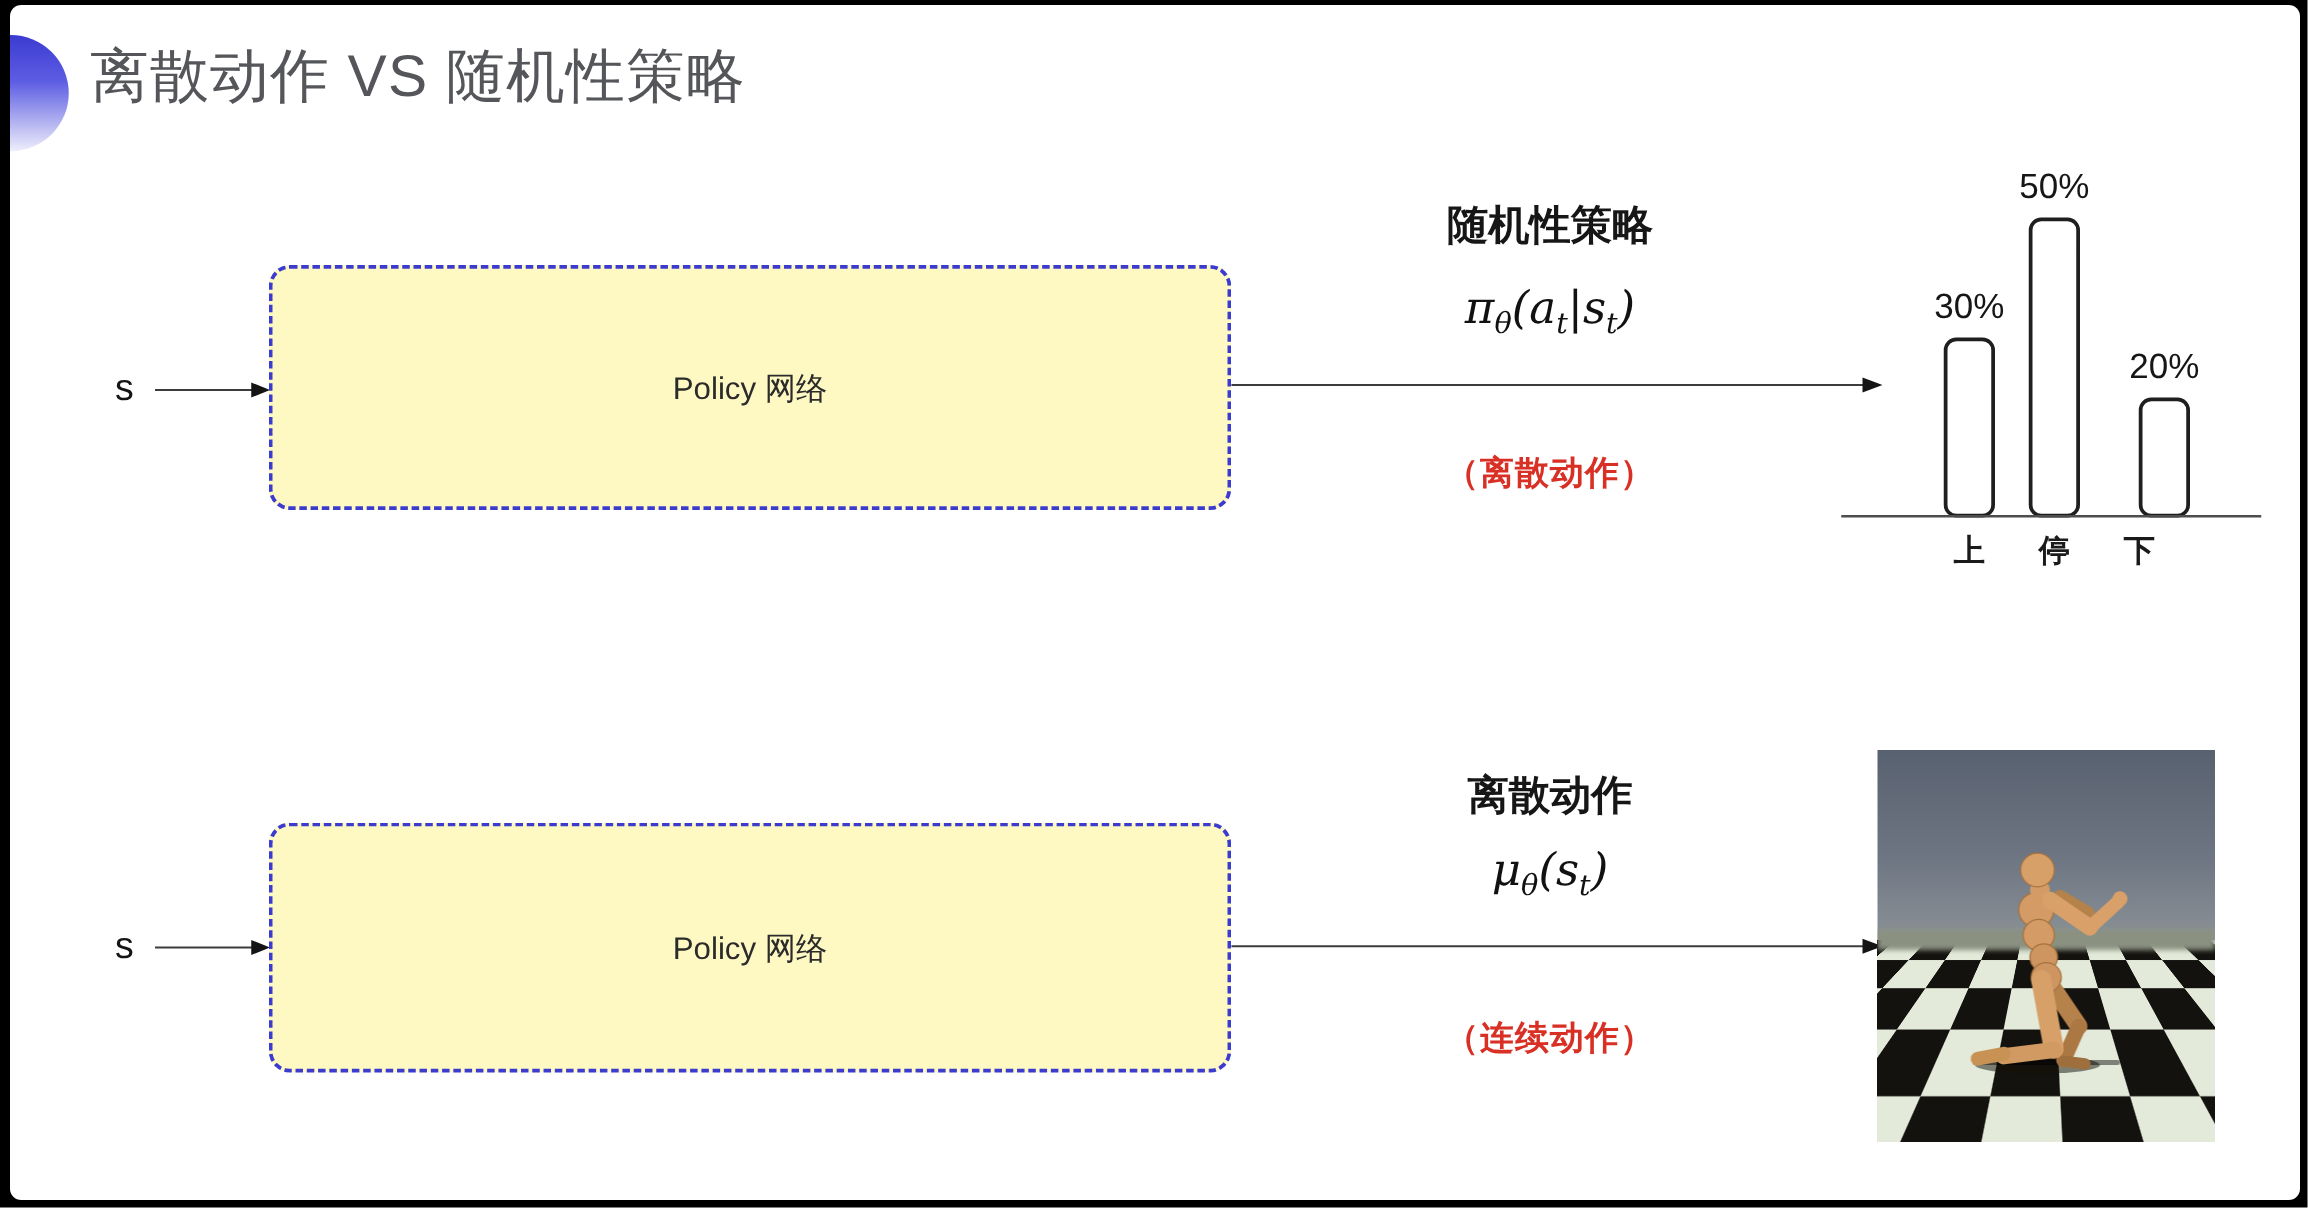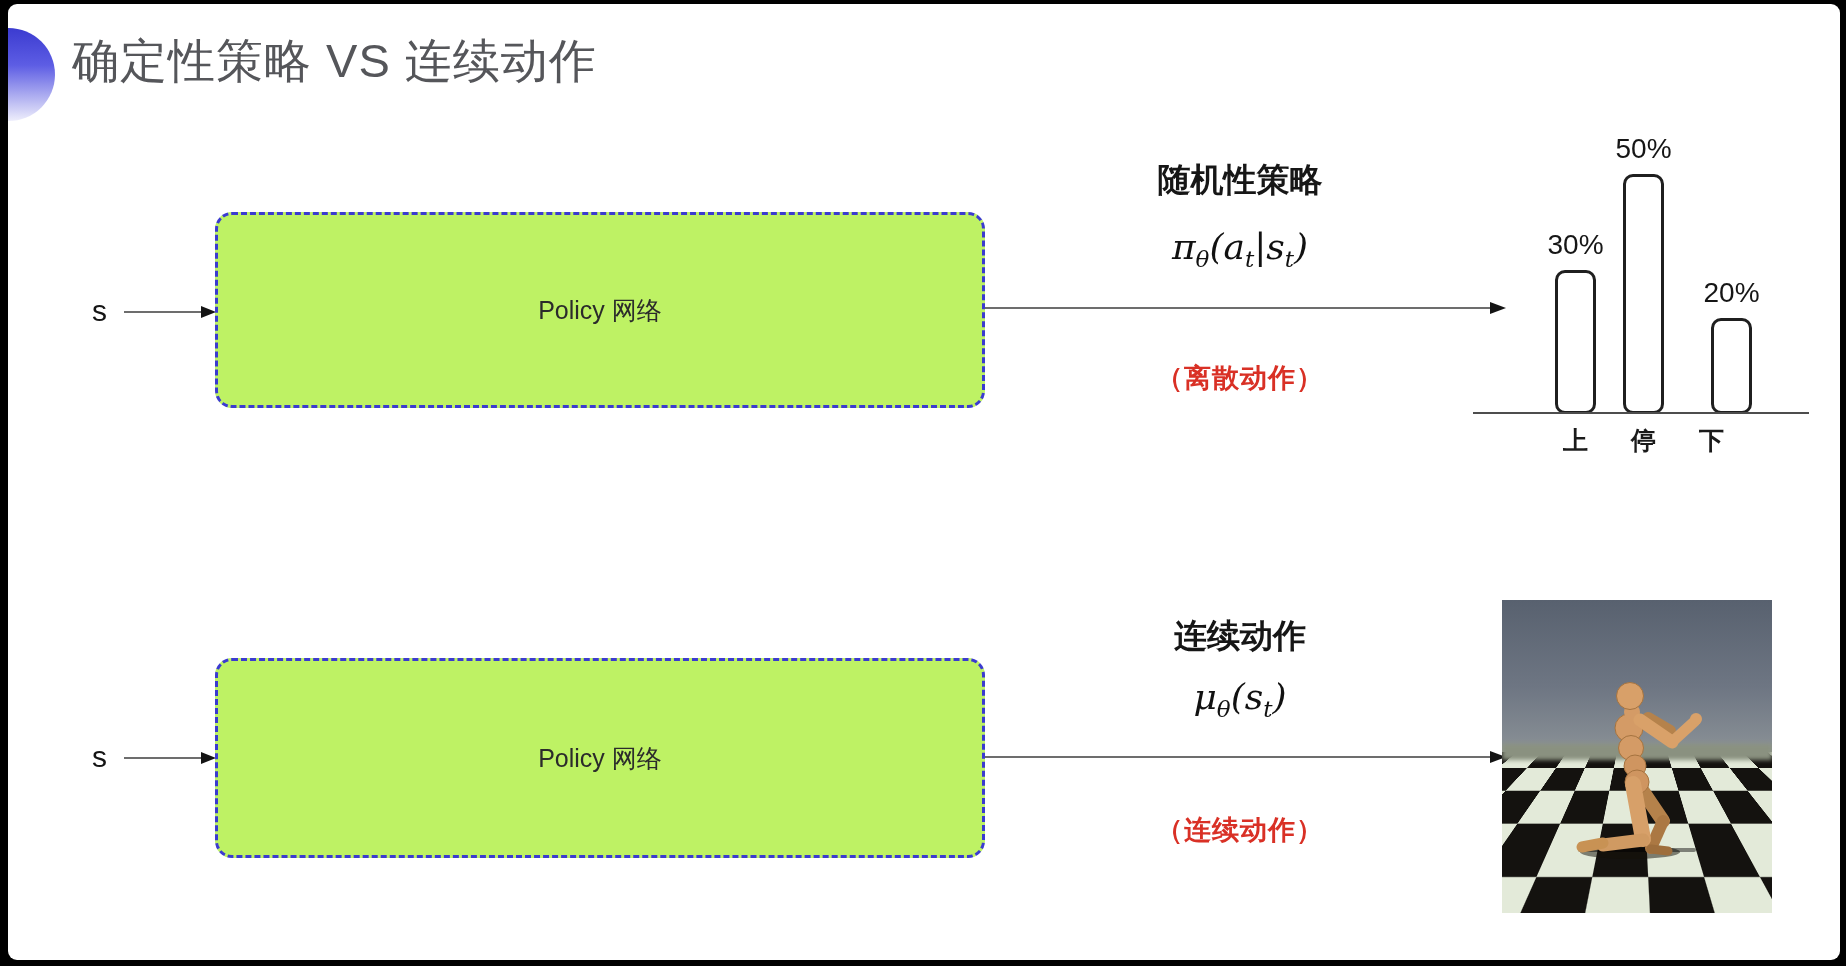--- a/index.html
+++ b/index.html
@@ -19,21 +19,21 @@
   .page-title{
     position:absolute;left:64px;top:26px;
     font-size:47px;font-weight:500;color:var(--title,#55565a);letter-spacing:1px;
   }
   
   .state{position:absolute;font-size:30px;color:#141414;}
   .arrow{position:absolute;}
   
   .pbox{
     position:absolute;width:770px;box-sizing:border-box;
-    border:3px dashed var(--accent_blue,#3b3bd0);border-radius:17px;background:#bef264;
+    border:3px dashed var(--accent_blue,#3b3bd0);border-radius:17px;background:#fef9c3;
     display:flex;align-items:center;justify-content:center;
   }
   .pbox .plabel{font-size:25px;color:#2b2b2b;}
   
   .anno{position:absolute;width:300px;text-align:center;}
   .policy-name{font-size:33px;font-weight:700;color:#161616;}
   .frm{
     font-family:"DejaVu Serif","Liberation Serif",serif;font-style:italic;
     font-size:36px;color:#111;
   }
@@ -73,21 +73,21 @@
     background:radial-gradient(ellipse at center, rgba(222,198,120,0.55), rgba(222,198,120,0) 70%);
   }
   .robot-svg{position:absolute;left:0;top:0;}
 </style>
 </head>
 <body>
 
 <div class="slide">
 
   <div class="deco"></div>
-  <div class="page-title">确定性策略 VS 连续动作</div>
+  <div class="page-title">离散动作 VS 随机性策略</div>
 
   <div class="state" style="left:84px;top:290px;">s</div>
 
   <svg class="arrow" style="left:113px;top:300px;" width="96" height="16">
     <line x1="3" y1="8" x2="81" y2="8" stroke="#3c3c3c" stroke-width="1.7"></line>
     <polygon points="80,2 95,8 80,14" fill="#141414"></polygon>
   </svg>
 
   <div class="pbox" style="left:207px;top:208px;height:196px;">
     <span class="plabel">Policy 网络</span>
@@ -137,21 +137,21 @@
   <div class="pbox" style="left:207px;top:654px;height:200px;">
     <span class="plabel">Policy 网络</span>
   </div>
 
   <svg class="arrow" style="left:977px;top:745px;" width="522" height="16">
     <line x1="0" y1="8" x2="506" y2="8" stroke="#3c3c3c" stroke-width="1.7"></line>
     <polygon points="505,2 521,8 505,14" fill="#141414"></polygon>
   </svg>
 
   <div class="anno" style="left:1082px;top:610px;">
-    <span class="policy-name">连续动作</span>
+    <span class="policy-name">离散动作</span>
   </div>
   <div class="anno" style="left:1082px;top:808px;">
     <span class="note">（连续动作）</span>
   </div>
   <div class="anno" style="left:1082px;top:672px;">
     <span class="frm"><i>μ</i><sub>θ</sub><i>(s</i><sub>t</sub><i>)</i></span>
   </div>
 
   <div class="mujoco">
     <div class="floor"></div>

